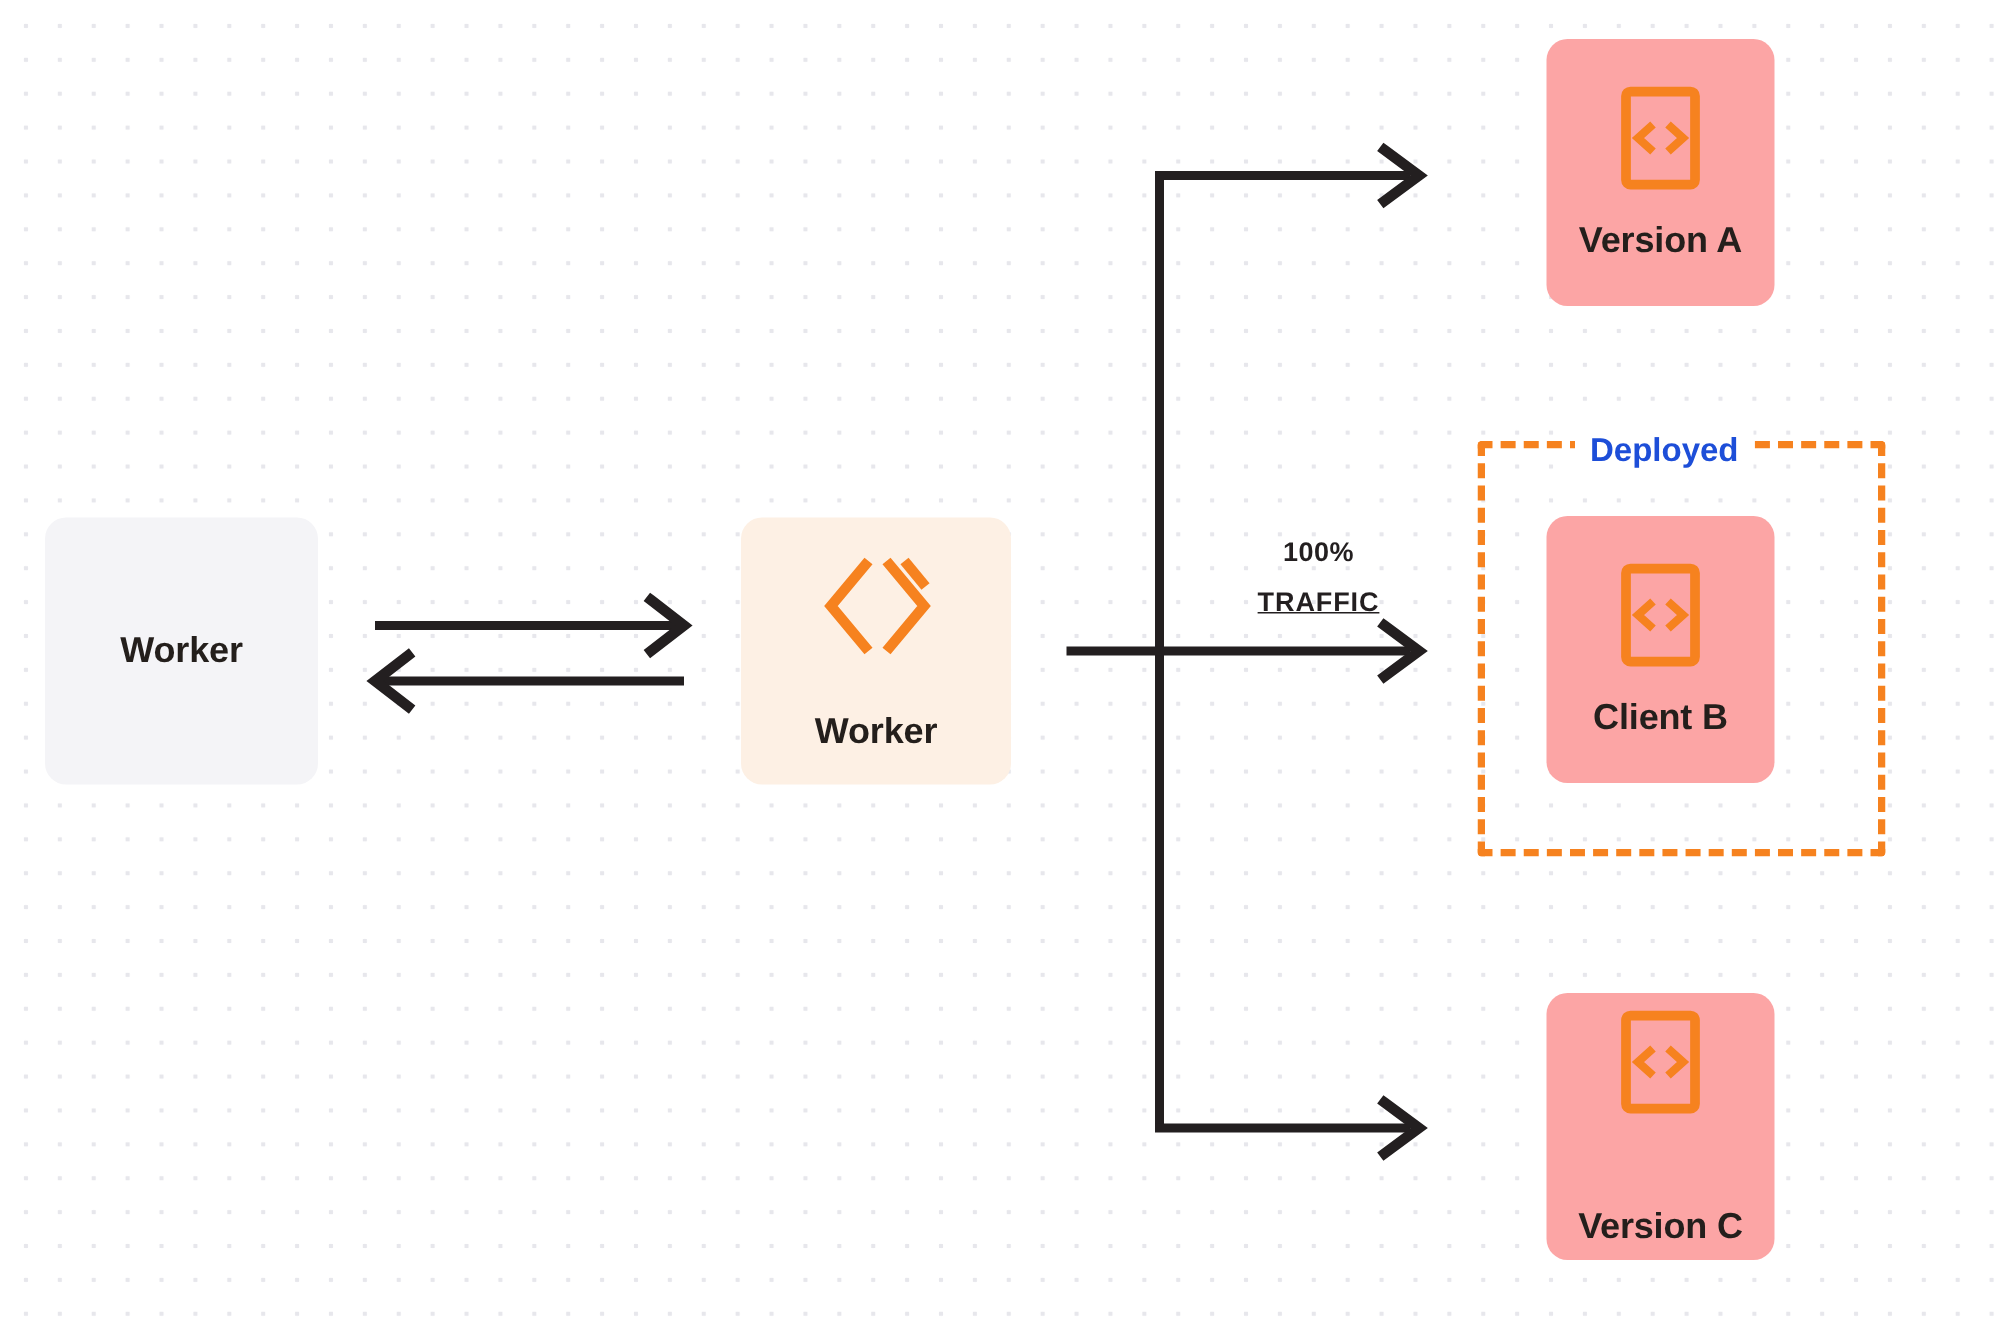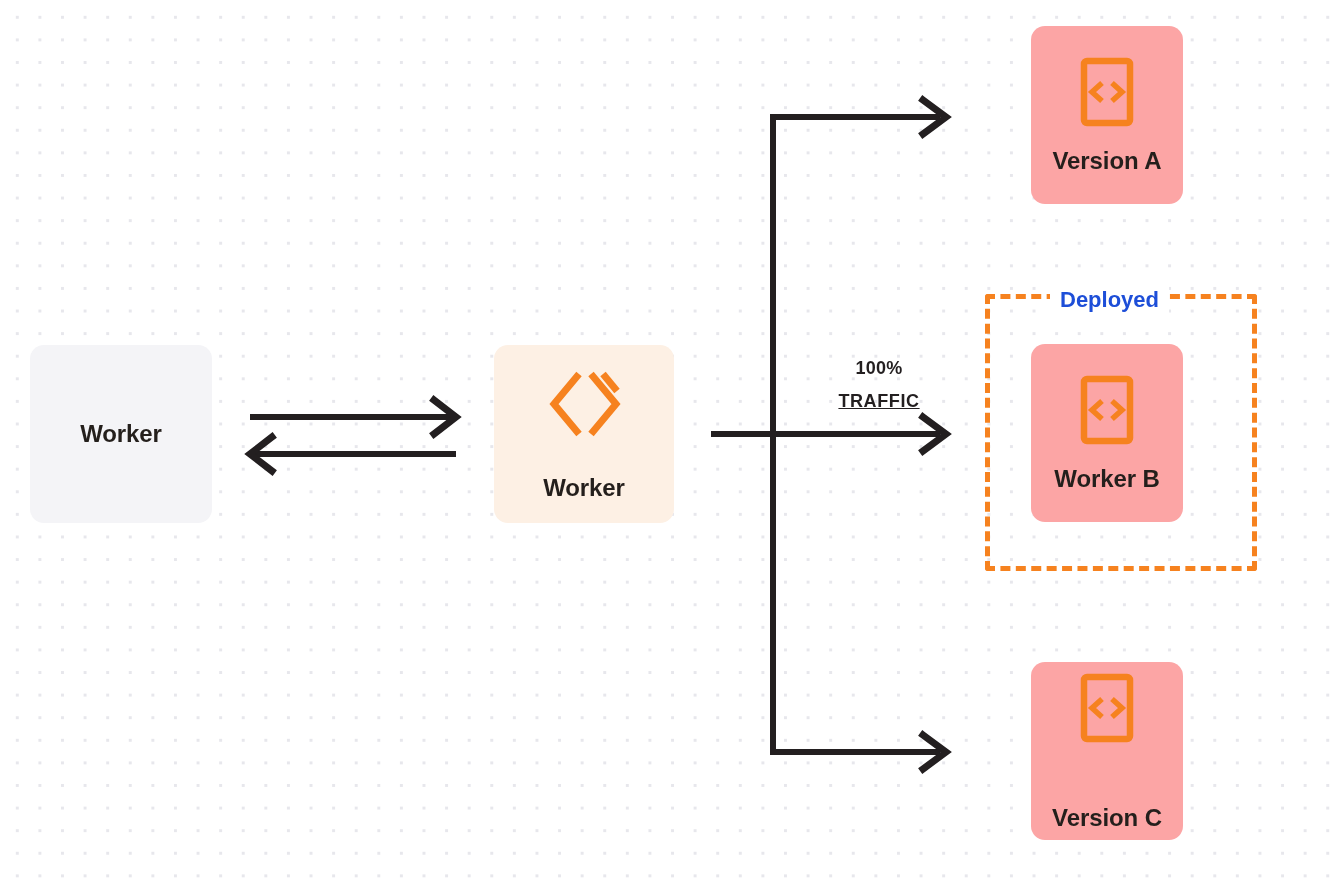--- a/index.html
+++ b/index.html
@@ -213,21 +213,21 @@
   </div>
 
   <div class="node version-node" id="version-b-node">
     <span class="code-icon">
       <svg viewBox="0 0 54 70" width="54" height="70" xmlns="http://www.w3.org/2000/svg">
         <rect x="4" y="4" width="46" height="62" rx="3" fill="none" stroke="#f6821f" stroke-width="6.5"></rect>
         <polyline points="22,26 12,35 22,44" fill="none" stroke="#f6821f" stroke-width="5.5" stroke-linecap="butt" stroke-linejoin="miter"></polyline>
         <polyline points="32,26 42,35 32,44" fill="none" stroke="#f6821f" stroke-width="5.5" stroke-linecap="butt" stroke-linejoin="miter"></polyline>
       </svg>
     </span>
-    <span class="node-label">Worker B</span>
+    <span class="node-label">Client B</span>
   </div>
 
   <div class="node version-node" id="version-c-node">
     <span class="code-icon">
       <svg viewBox="0 0 54 70" width="54" height="70" xmlns="http://www.w3.org/2000/svg">
         <rect x="4" y="4" width="46" height="62" rx="3" fill="none" stroke="#f6821f" stroke-width="6.5"></rect>
         <polyline points="22,26 12,35 22,44" fill="none" stroke="#f6821f" stroke-width="5.5" stroke-linecap="butt" stroke-linejoin="miter"></polyline>
         <polyline points="32,26 42,35 32,44" fill="none" stroke="#f6821f" stroke-width="5.5" stroke-linecap="butt" stroke-linejoin="miter"></polyline>
       </svg>
     </span>

